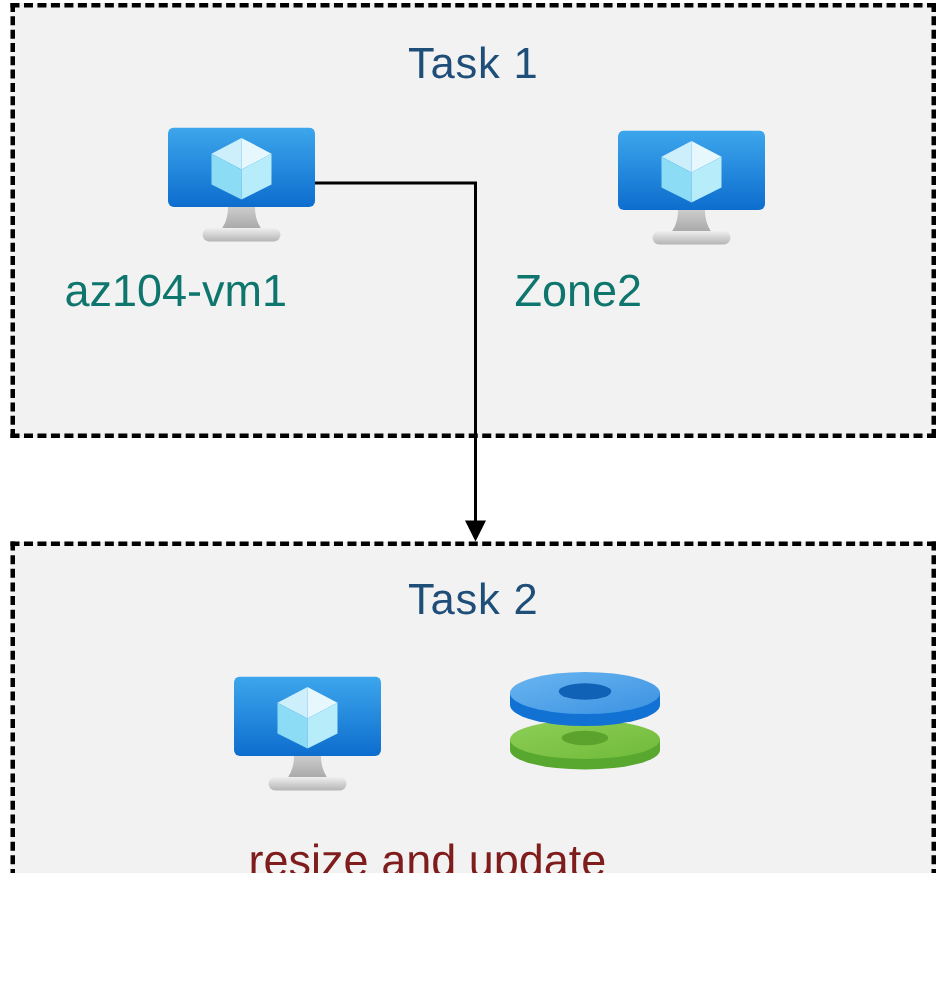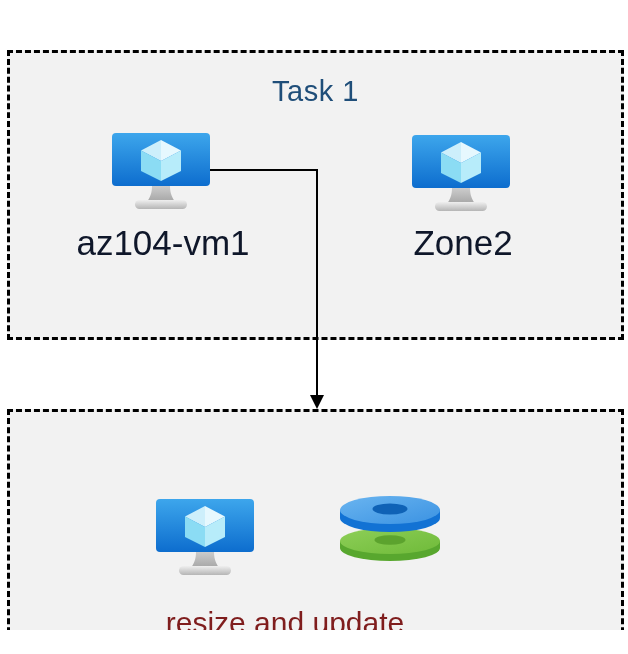--- a/index.html
+++ b/index.html
@@ -1,34 +1,34 @@
 <!DOCTYPE html>
 <html><head>
 <meta charset="utf-8">
 <style>
   html,body{margin:0;padding:0;background:#ffffff;}
   .canvas{
     position:relative;width:628px;height:582px;background:#ffffff;
-    font-family:"Liberation Sans",sans-serif;overflow:hidden;margin-top:48px;
+    font-family:"Liberation Sans",sans-serif;overflow:hidden;
   }
   .task-box{
     position:absolute;left:7px;width:617px;background:#f2f2f2;
     border:3px dashed #000;box-sizing:border-box;
   }
   #task1{top:2px;height:290px;}
   #task2{top:361px;height:288px;}
   .task-title{
     position:absolute;left:0;right:0;text-align:center;
     font-size:29px;color:#1f4e79;letter-spacing:.5px;
   }
   #task1 .task-title{top:22px;}
   #task2 .task-title{top:20px;}
   .vm-label{
-    position:absolute;width:240px;text-align:center;
-    font-size:35px;line-height:35px;color:#0f172a;
+    position:absolute;width:240px;
+    font-size:30px;line-height:35px;color:#0f766e;
   }
   .icon{position:absolute;}
   .caption{
     position:absolute;width:400px;text-align:center;
     font-size:30px;color:#7f1d1d;
   }
   .arrow-overlay{
     position:absolute;left:0;top:0;width:628px;height:654px;
     pointer-events:none;z-index:5;
   }
@@ -88,20 +88,21 @@
       <polygon points="49,7 69,17.5 49,28" fill="#e6f8fe"></polygon>
       <polygon points="29,17.5 49,28 49,48 29,38" fill="#8bdcf4"></polygon>
       <polygon points="69,17.5 49,28 49,48 69,38" fill="#b7ecfa"></polygon>
     </svg>
     <div class="vm-label" style="left:333px;top:172px">
       <div>Zone2</div>
     </div>
   </div>
 
   <div class="task-box" id="task2">
+    <div class="task-title">Task 2</div>
 
     <svg class="icon" style="left:146px;top:87px" width="98" height="78" viewBox="0 0 98 78">
       <rect x="0" y="0" width="98" height="53" rx="4" fill="url(#gMon)"></rect>
       <path d="M40,53 h18 c0,7 2,12 6,17 h-30 c4,-5 6,-10 6,-17 z" fill="url(#gStand)"></path>
       <rect x="23" y="67" width="52" height="9" rx="4.5" fill="url(#gBase)"></rect>
       <polygon points="49,7 29,17.5 49,28" fill="#cdeffb"></polygon>
       <polygon points="49,7 69,17.5 49,28" fill="#e6f8fe"></polygon>
       <polygon points="29,17.5 49,28 49,48 29,38" fill="#8bdcf4"></polygon>
       <polygon points="69,17.5 49,28 49,48 69,38" fill="#b7ecfa"></polygon>
     </svg>

